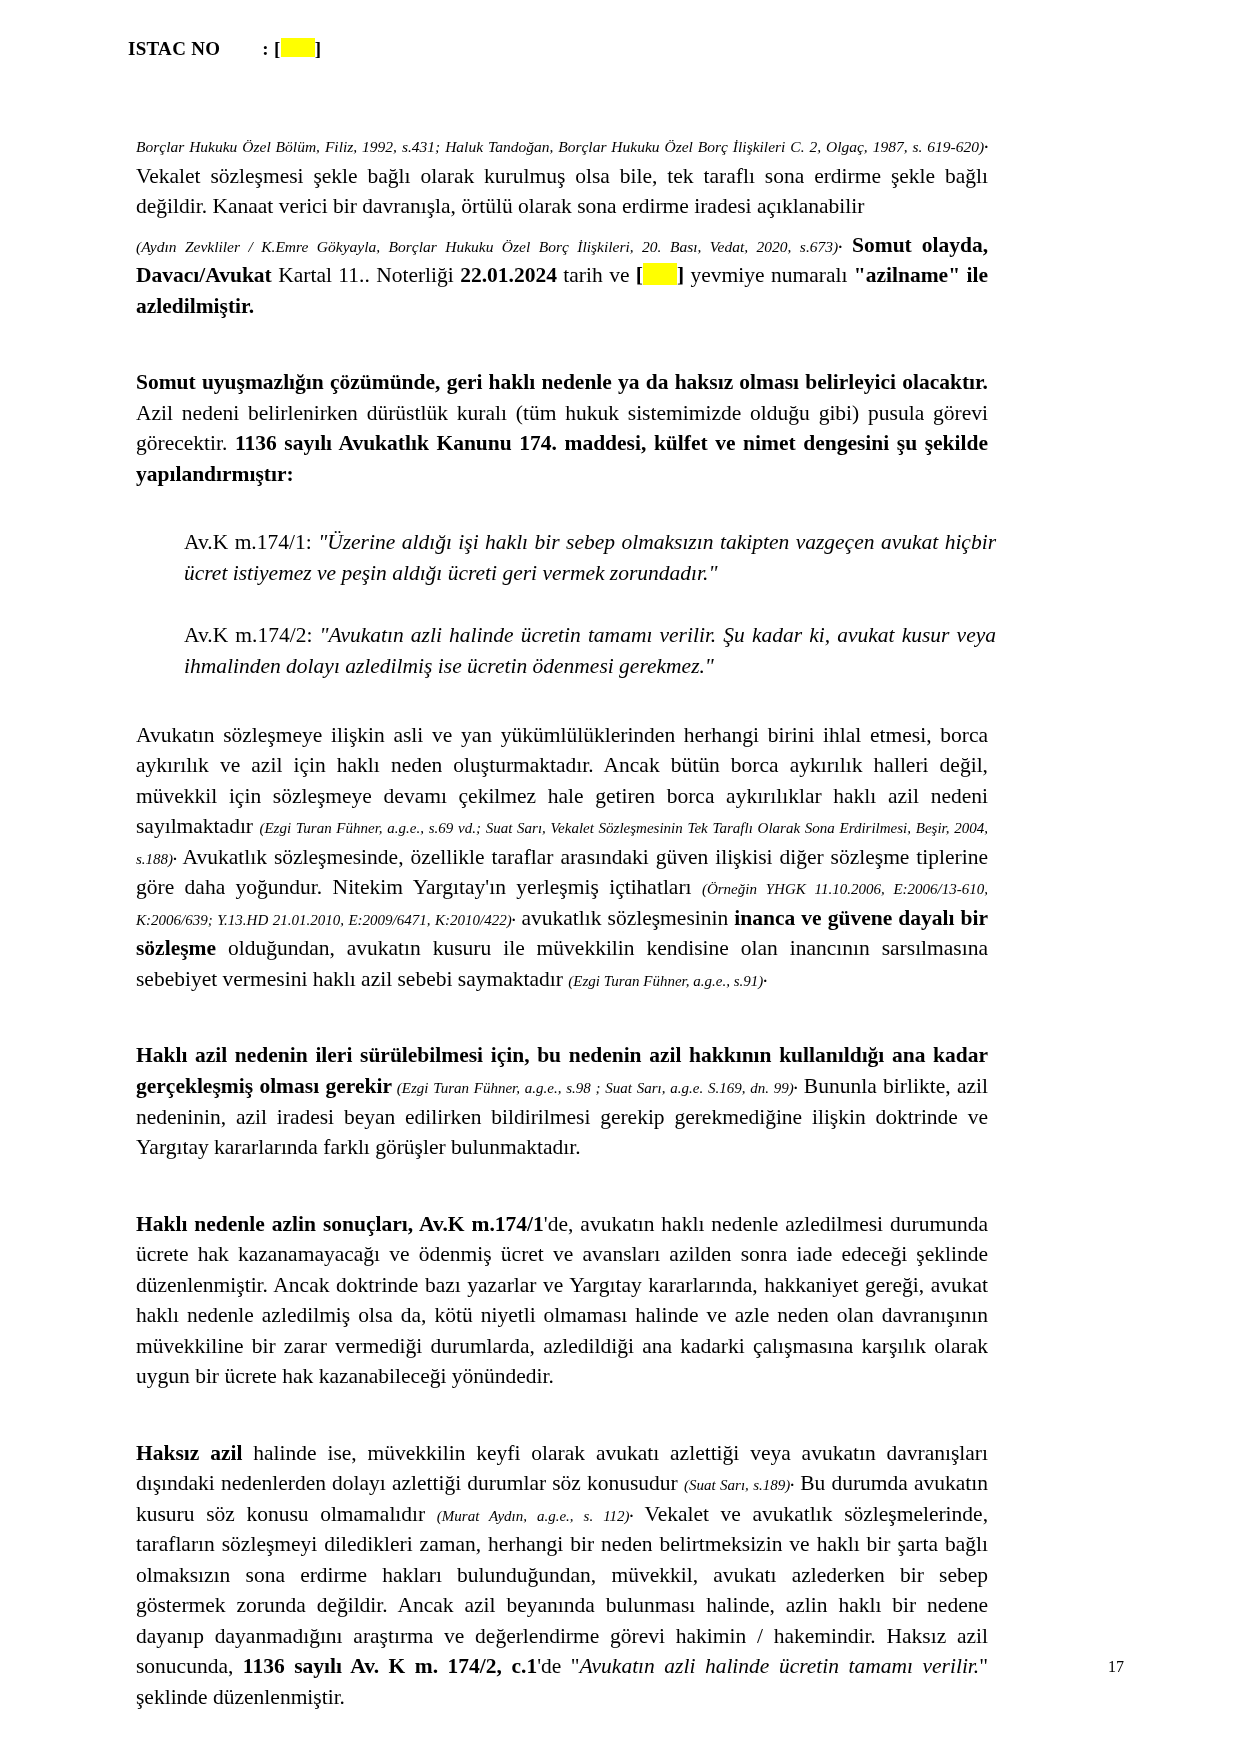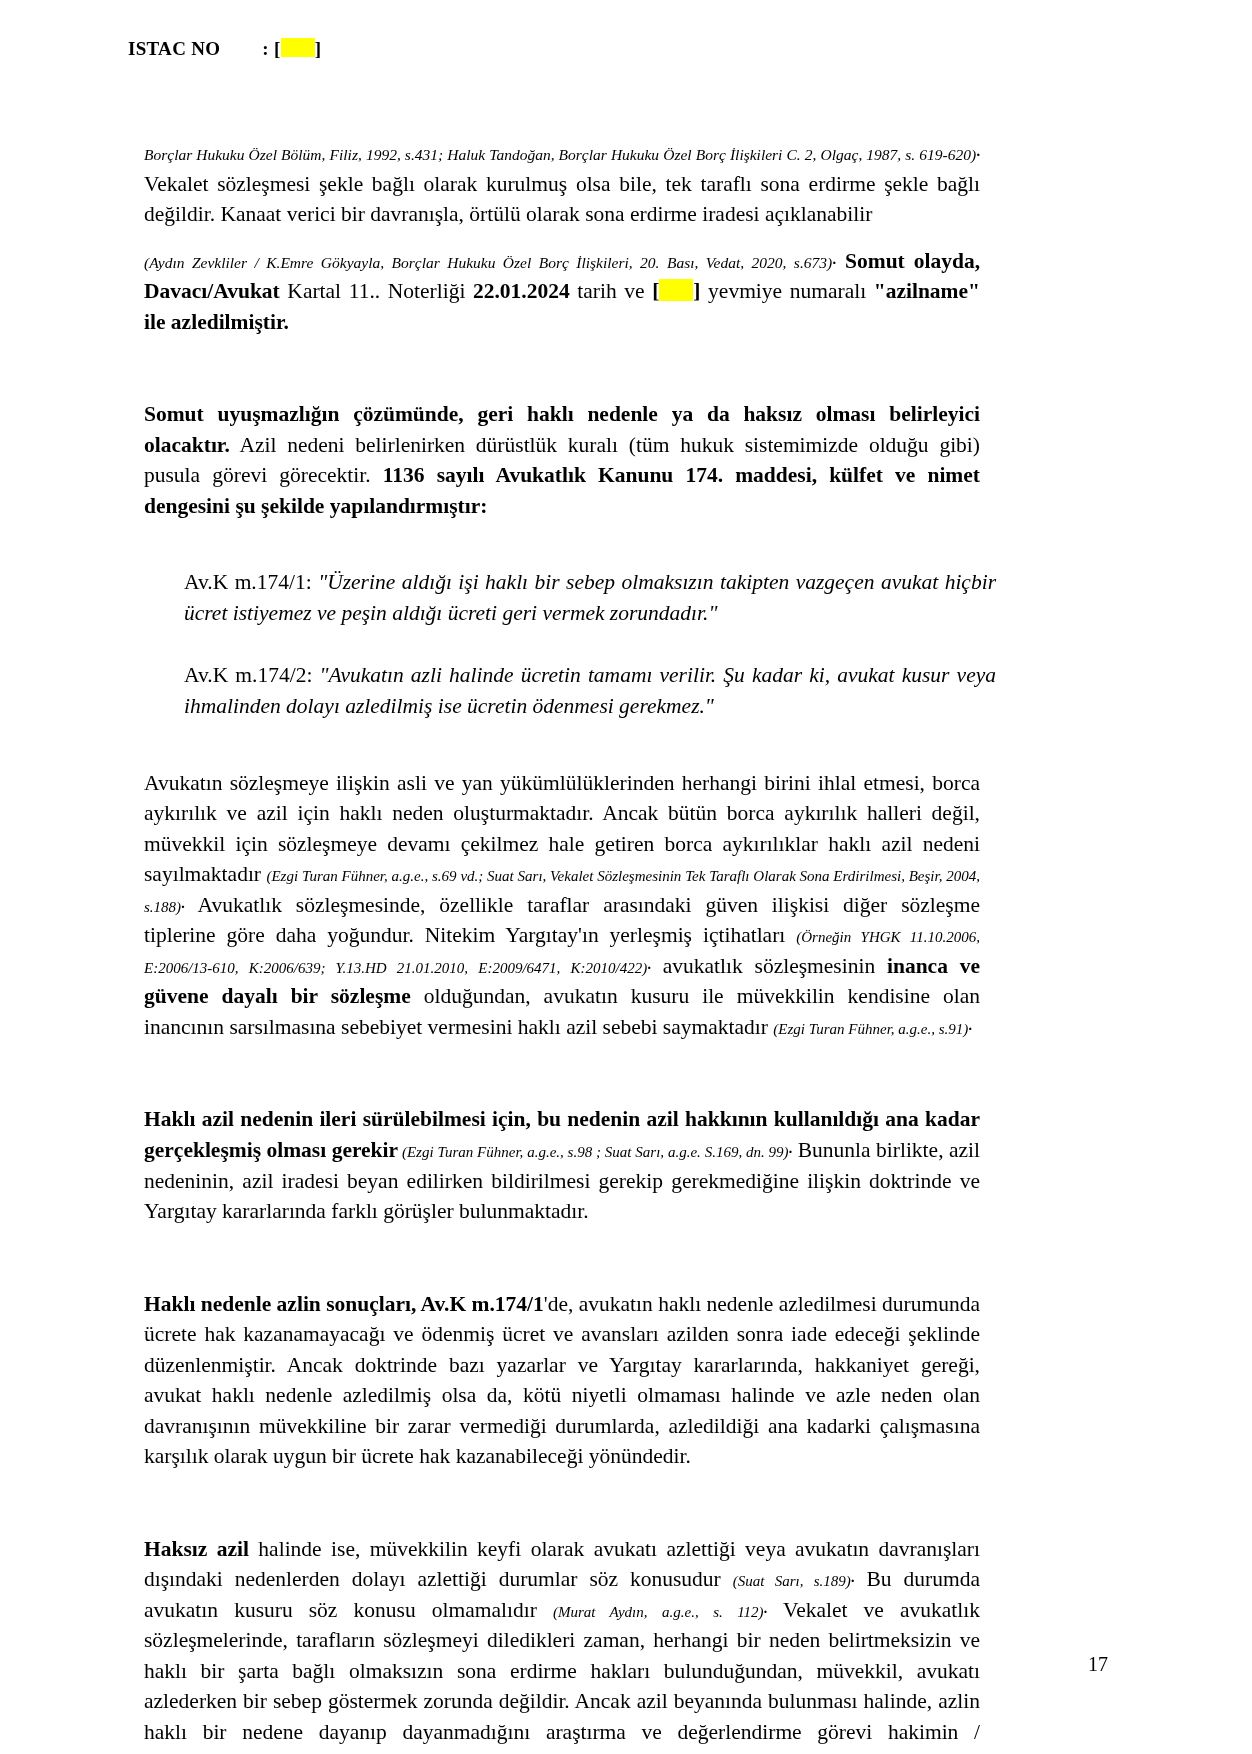--- a/index.html
+++ b/index.html
@@ -43,27 +43,27 @@
     min-width: 34px;
     height: 1em;
     vertical-align: -0.12em;
   }
 
   
   p.body {
     font-size: 21.5px;
     line-height: 1.42;
     text-align: justify;
-    margin: 16px;
+    margin: 8px;
   }
   .gap-xl { height: 62px; }
   .gap-l  { height: 30px; }
 
   .b { font-weight: bold; }
-  .i { }
+  .i { font-style: italic; }
 
   
   .cite {
     font-size: 15px;
     font-style: italic;
     line-height: 1.2;
   }
   .cite-lead {
     font-size: 15.5px;
     font-style: italic;
@@ -80,23 +80,23 @@
     font-style: italic;
   }
   .quote .lbl {
     font-style: normal;
     font-weight: normal;
   }
 
   
   .page-number {
     position: absolute;
-    right: 144px;
+    right: 128px;
     bottom: 78px;
-    font-size: 20px;
+    font-size: 16px;
   }
 </style>
 </head>
 <body>
 
 <div class="page">
 
   <div class="content">
 
     <div class="doc-header"><span>ISTAC NO</span><span class="colon">:</span> <span>[</span><span class="hl"></span><span>]</span></div>

